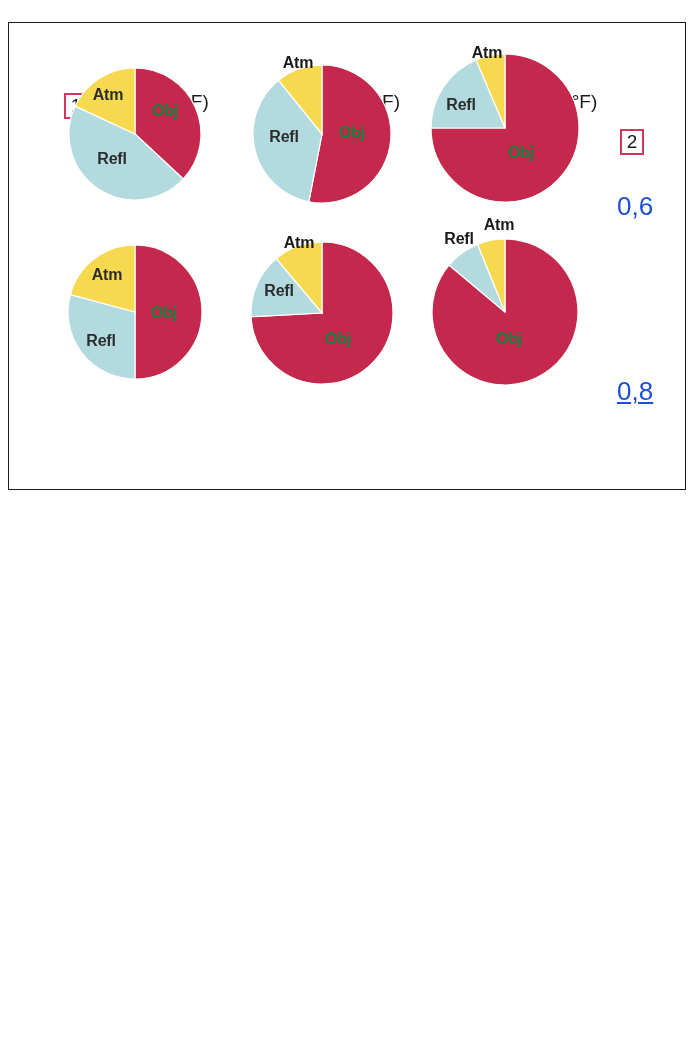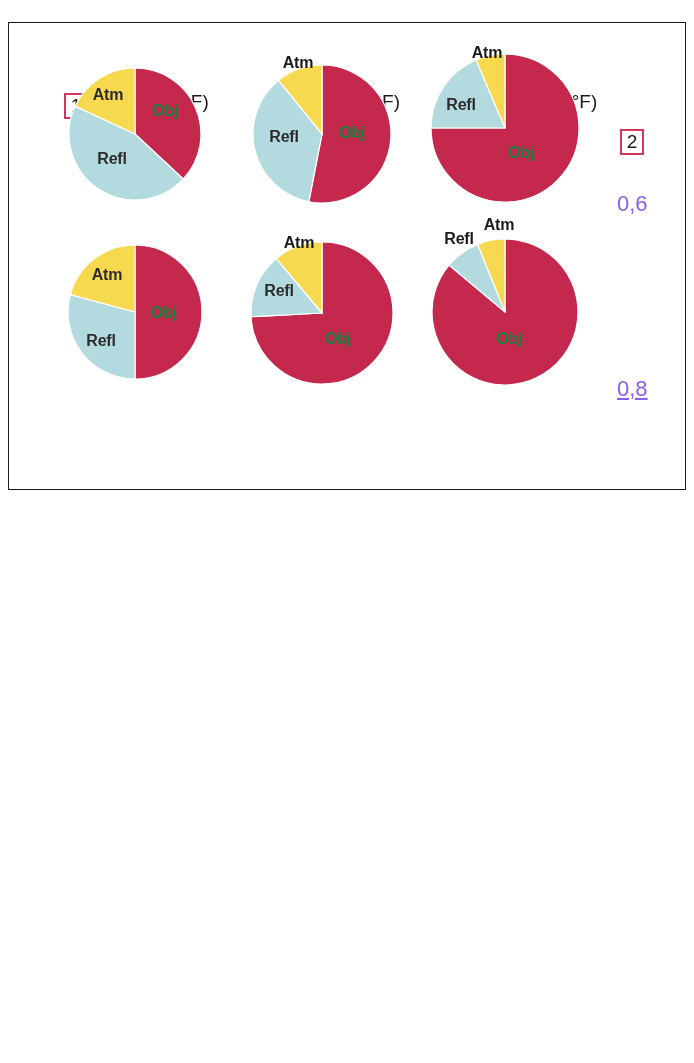--- a/index.html
+++ b/index.html
@@ -55,22 +55,22 @@
     text-align: center;
     font-family: "Liberation Sans", sans-serif;
   }
   #header-col-0 { left: 62px;  width: 180px; }
   #header-col-1 { left: 248px; width: 180px; }
   #header-col-2 { left: 435px; width: 190px; }
 
   
   .row-label {
     position: absolute;
-    font-size: 22px;
-    color: #8b5cf6;
+    font-size: 26px;
+    color: #1d4ed8;
     left: 608px;
     white-space: nowrap;
     font-family: "Liberation Sans", sans-serif;
   }
   #row-label-0 { top: 168px; }
   #row-label-1 { top: 353px; text-decoration: underline; }
 
   
   .pie-cell {
     position: absolute;

